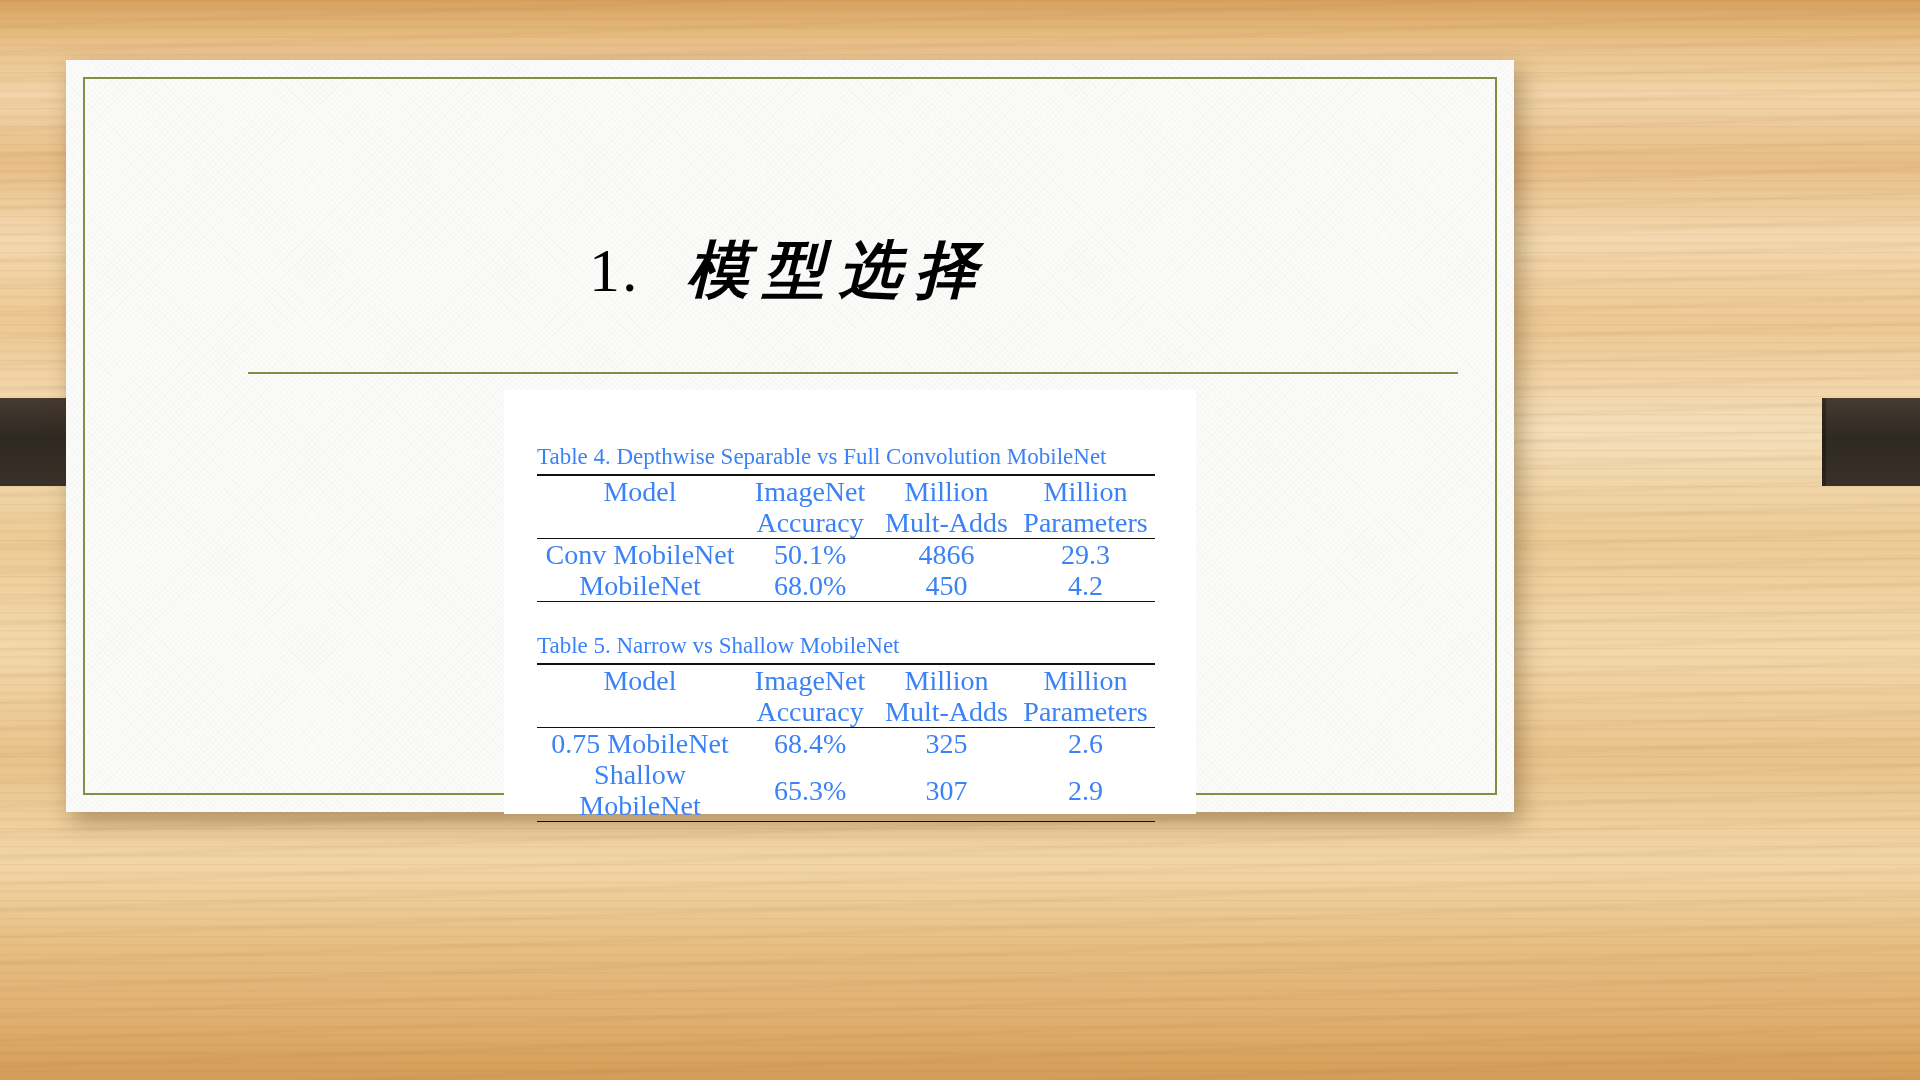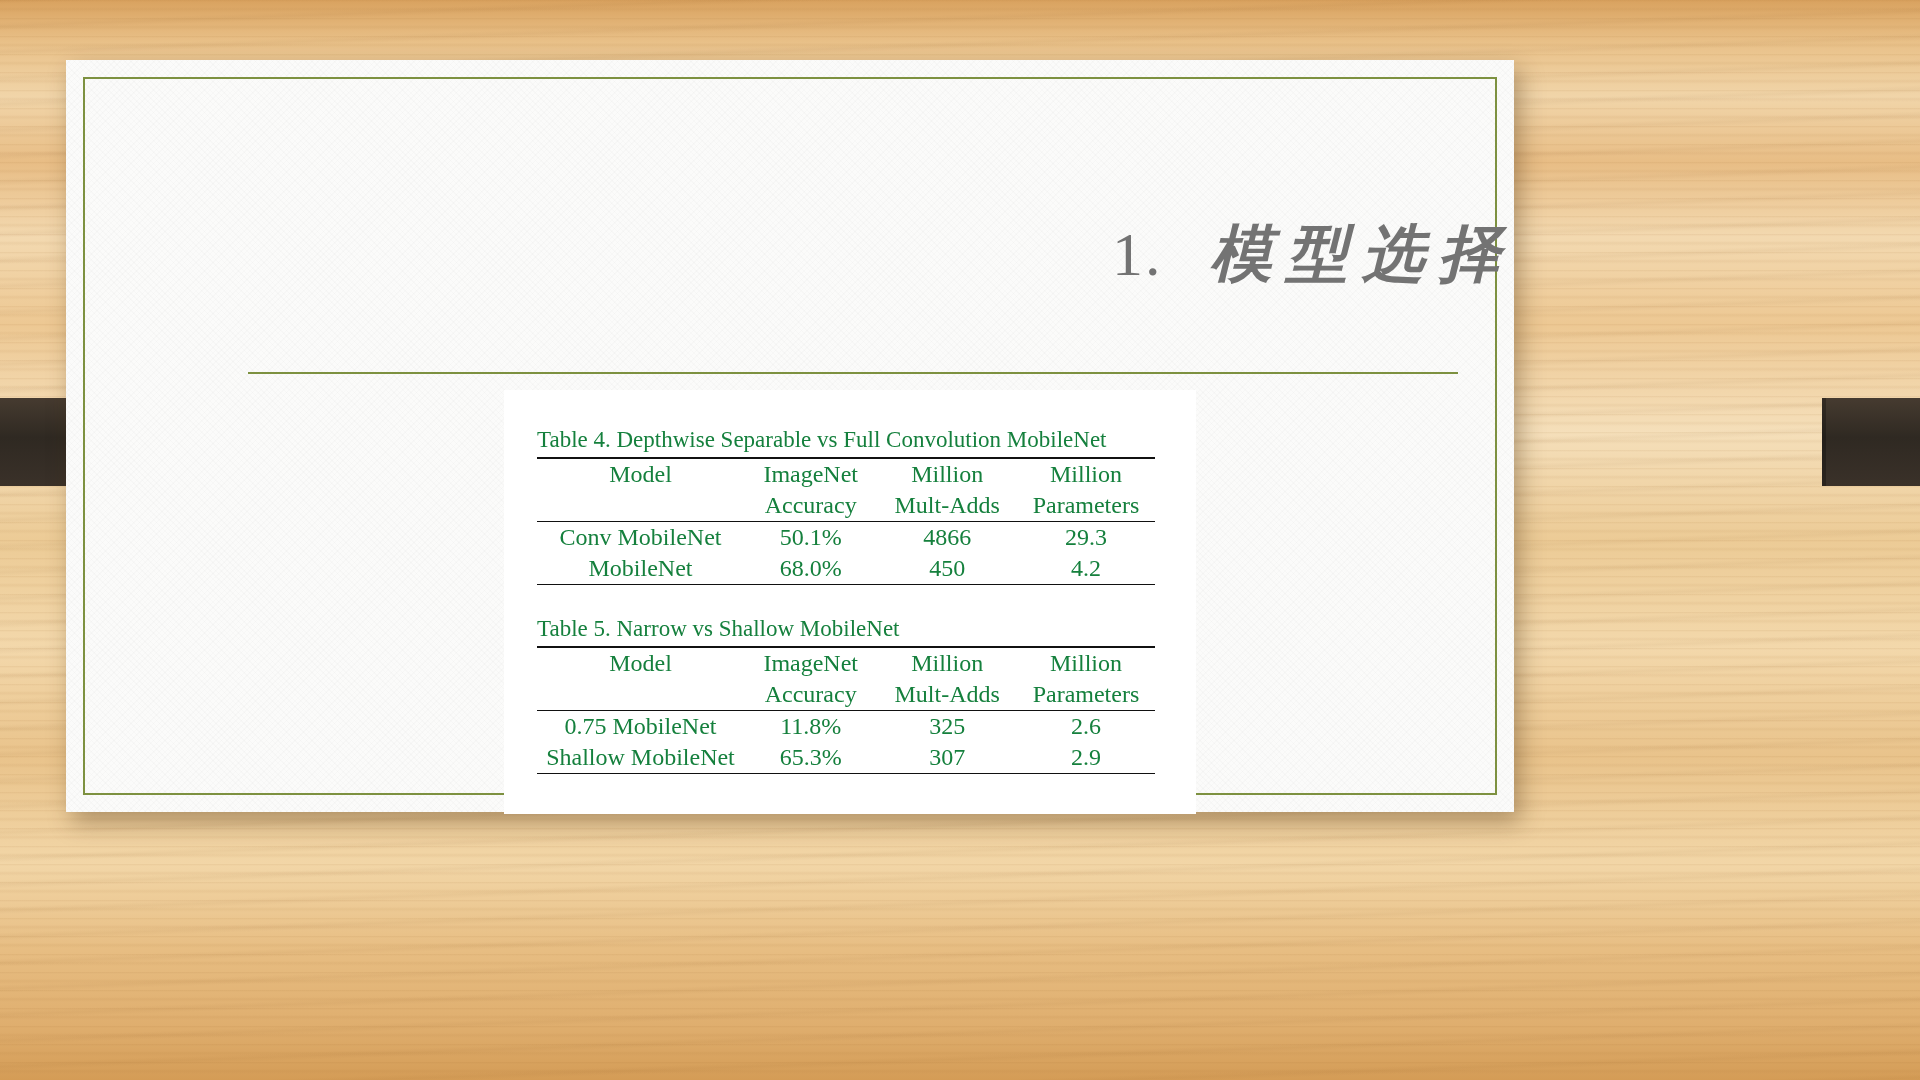--- a/index.html
+++ b/index.html
@@ -109,25 +109,25 @@
     right: 17px;
     bottom: 17px;
     border: 2px solid #7d9140;
     pointer-events: none;
   }
 
   
   .title {
     position: absolute;
     left: 0;
-    top: 152px;
+    top: 168px;
     width: 100%;
-    text-align: right;
+    text-align: center;
     font-size: 62px;
-    color: #737373;
+    color: #000000;
     letter-spacing: 6px;
     white-space: nowrap;
   }
   .title .num {
     font-family: "Liberation Serif", serif;
     letter-spacing: 2px;
   }
   .title .cn {
     font-family: "DejaVu Serif", serif;
     font-style: italic;
@@ -151,38 +151,38 @@
     position: absolute;
     left: 438px;
     top: 330px;
     width: 692px;
     height: 424px;
     background: #ffffff;
   }
   .tbl-wrap {
     position: absolute;
     left: 33px;
-    top: 36px;
+    top: 53px;
     width: 618px;
     font-family: "Liberation Serif", serif;
-    color: #15803d;
+    color: #3b82f6;
   }
   .tbl-caption {
     font-size: 23px;
     line-height: 28px;
     text-align: left;
     white-space: nowrap;
     margin-bottom: 3px;
   }
   .tbl-caption.center { text-align: left; }
 
   table.paper {
     border-collapse: collapse;
     width: 618px;
-    font-size: 24px;
+    font-size: 28px;
     line-height: 31px;
   }
   table.paper td, table.paper th {
     text-align: center;
     font-weight: normal;
     padding: 0 2px;
   }
   .rule-top    { border-top: 2px solid #111; }
   .rule-mid    { border-top: 1px solid #111; }
   .rule-bottom { border-bottom: 1px solid #111; }
@@ -260,21 +260,21 @@
               <td class="col-par">Million</td>
             </tr>
             <tr>
               <td></td>
               <td>Accuracy</td>
               <td>Mult-Adds</td>
               <td>Parameters</td>
             </tr>
             <tr class="rule-mid">
               <td>0.75 MobileNet</td>
-              <td>11.8%</td>
+              <td>68.4%</td>
               <td>325</td>
               <td>2.6</td>
             </tr>
             <tr class="rule-bottom">
               <td>Shallow MobileNet</td>
               <td>65.3%</td>
               <td>307</td>
               <td>2.9</td>
             </tr>
           </tbody>

